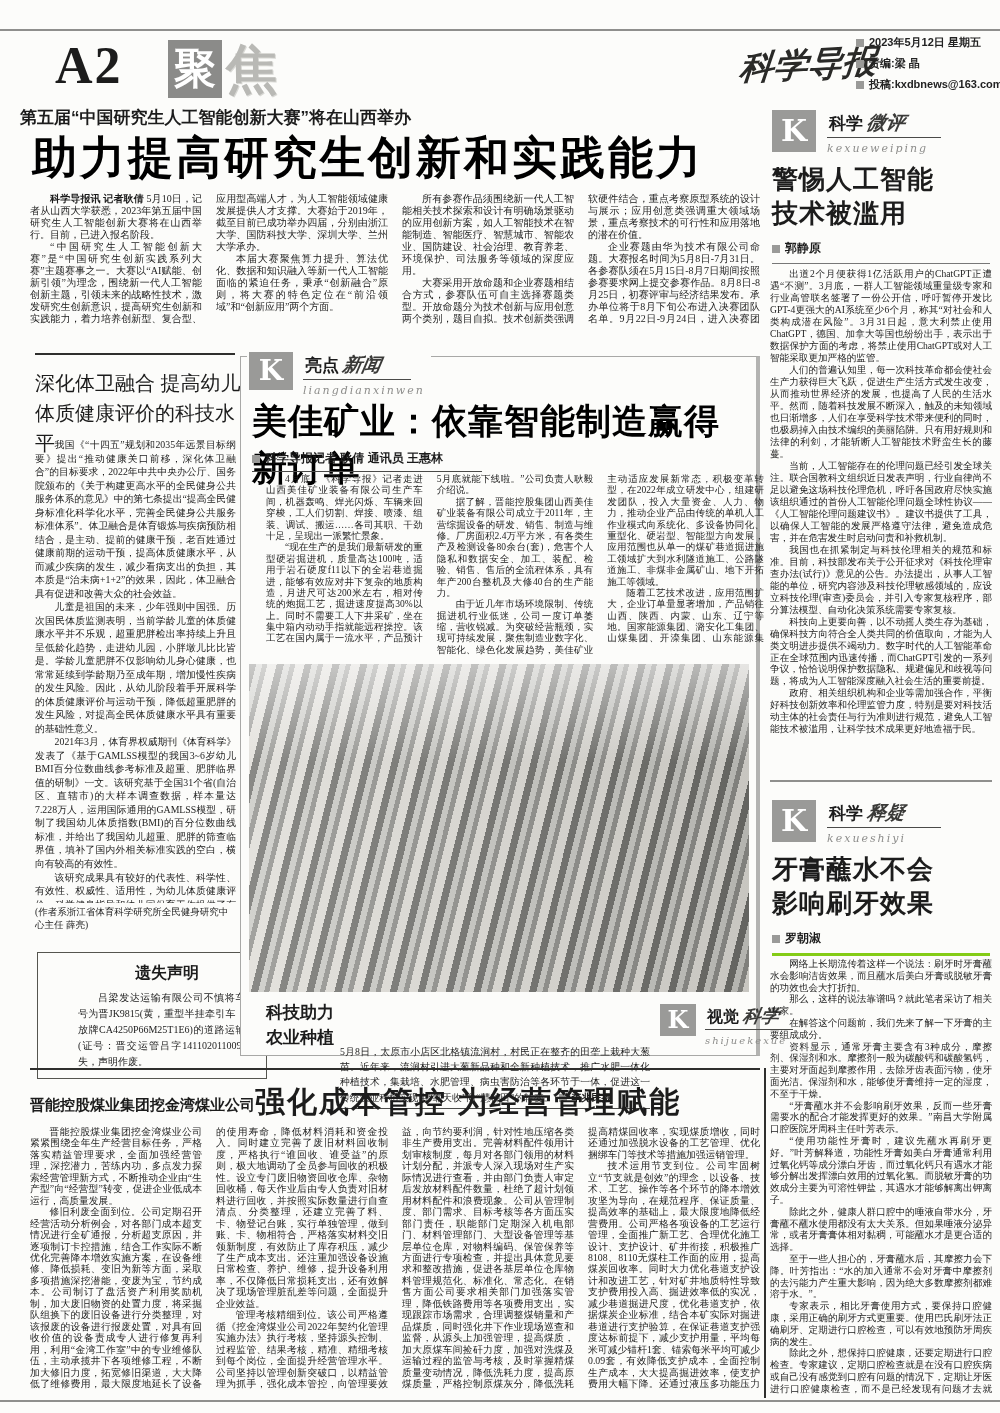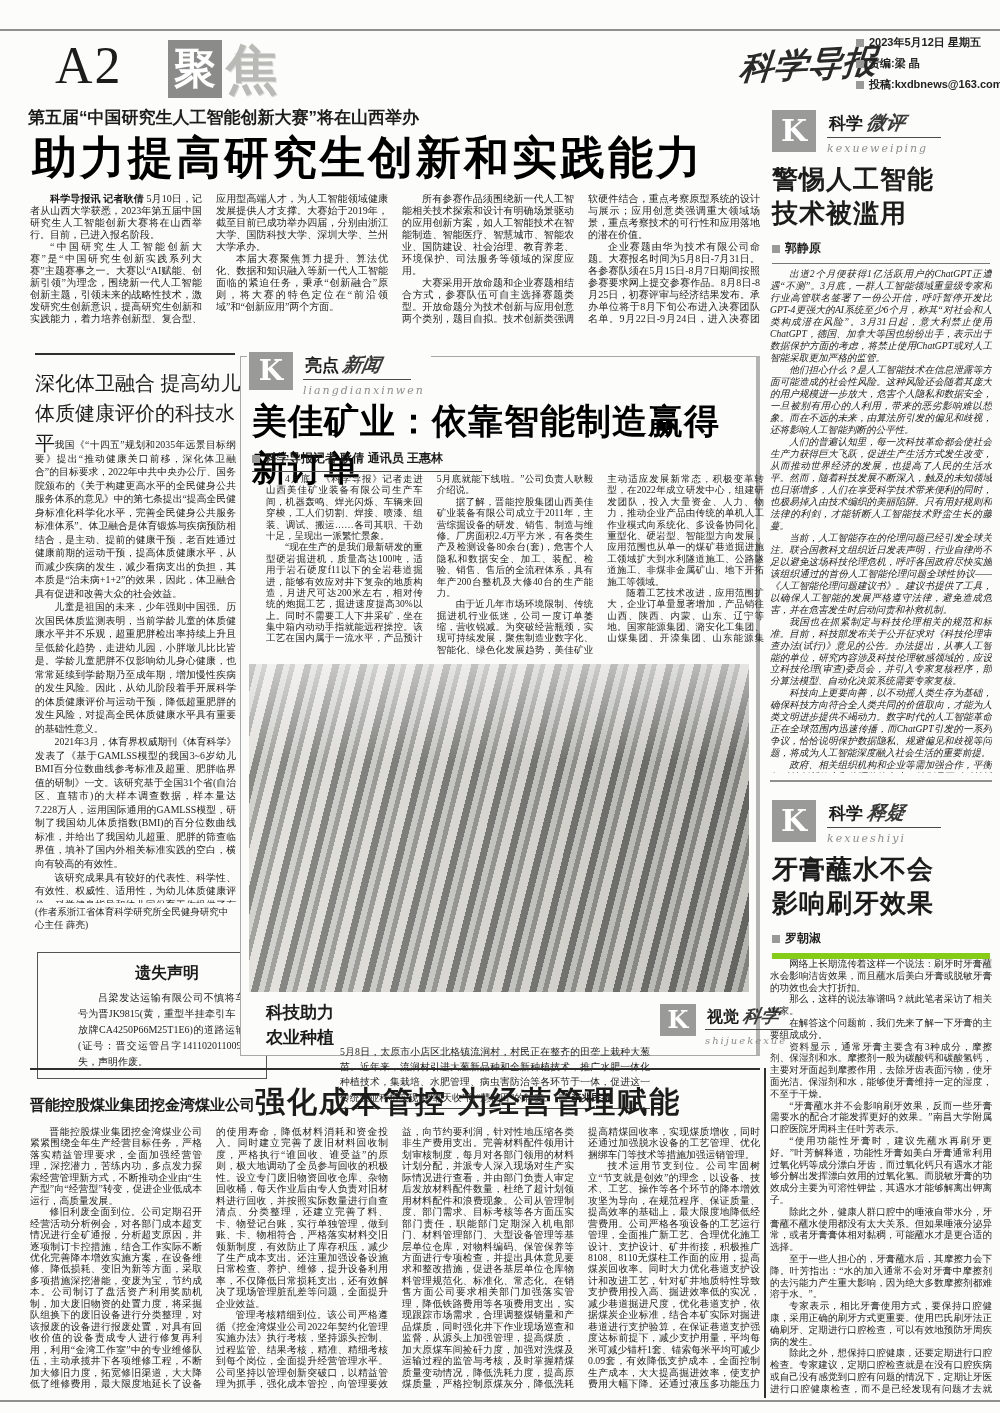--- a/index.html
+++ b/index.html
@@ -3,21 +3,21 @@
 <meta charset="utf-8">
 <style>
   html,body{margin:0;padding:0;background:#e8e8e6;}
   #page{position:relative;width:1000px;height:1413px;margin:0 auto;background:#fcfcfa;
         font-family:"Liberation Serif",serif;color:#1c1c1c;overflow:hidden;}
   .abs{position:absolute;}
   .rule{background:#8f8f8d;}
   .darkrule{background:#2f2f2d;}
 
   
-  .page-no{font-family:"Liberation Serif",serif;font-weight:normal;font-size:52px;letter-spacing:2px;}
+  .page-no{font-family:"Liberation Serif",serif;font-weight:bold;font-size:52px;letter-spacing:2px;}
   .sec-box{display:inline-block;width:54px;height:58px;background:#8b8b89;color:#fff;
            font-family:"Liberation Sans",sans-serif;font-weight:900;font-size:42px;line-height:58px;
            text-align:center;vertical-align:top;}
   .sec-char2{display:inline-block;margin-left:4px;color:#b9b9b5;font-family:"Liberation Sans",sans-serif;
            font-weight:900;font-size:52px;line-height:58px;text-shadow:1px 1px 0 #d8d8d4;}
   .masthead{font-family:"DejaVu Serif",serif;font-style:italic;font-weight:bold;font-size:34px;
            transform:skewX(-8deg) rotate(-3deg);color:#2a2a28;}
   .hinfo{font-family:"Liberation Sans",sans-serif;font-size:11px;font-weight:bold;color:#222;
          line-height:21px;white-space:nowrap;}
   .sq{display:inline-block;width:8px;height:8px;background:#9a9a98;margin-right:5px;vertical-align:middle;}
@@ -33,21 +33,21 @@
   .side-headline{font-family:"Liberation Sans",sans-serif;font-weight:bold;font-size:26px;line-height:34px;letter-spacing:1px;}
 
   
   .body-txt{text-align:justify;overflow:hidden;}
   .body-txt p{margin:0;text-indent:2em;}
   .lead-body{font-size:10px;line-height:1.2;}
   .cols4{column-count:4;column-gap:14px;column-fill:auto;}
   .cols3{column-count:3;column-gap:14px;column-fill:auto;}
   .fit-body{font-size:9.8px;line-height:1.38;}
   .hl-body{font-size:9.5px;line-height:1.2;}
-  .rev-body{font-size:9.6px;line-height:1.25;font-style:italic;}
+  .rev-body{font-size:9.6px;line-height:1.25;}
   .qa-body{font-size:9.6px;line-height:1.23;}
   .bot-body{font-size:9.8px;line-height:1.17;}
   .byline{font-family:"Liberation Sans",sans-serif;font-weight:bold;font-size:12px;}
   .author-note{font-size:9.5px;line-height:1.4;}
 
   
   .k-logo{display:inline-block;background:#9a9a98;color:#fff;text-align:center;
           font-family:"DejaVu Serif",serif;font-weight:bold;vertical-align:top;}
   .brand-bold{font-family:"Liberation Sans",sans-serif;font-weight:900;font-size:17px;}
   .brand-calli{font-family:"DejaVu Serif",serif;font-style:italic;font-weight:bold;font-size:19px;
@@ -85,21 +85,21 @@
   <div class="abs" style="left:168px;top:40px;">
     <span class="sec-box">聚</span><span class="sec-char2">焦</span>
   </div>
   <div class="abs masthead" style="left:740px;top:42px;">科学导报</div>
   <div class="abs hinfo" style="left:856px;top:32px;">
     <div><span class="sq"></span><span>2023年5月12日 星期五</span></div>
     <div><span class="sq"></span><span>责编:梁 晶</span></div>
     <div><span class="sq"></span><span>投稿:kxdbnews@163.com</span></div>
   </div>
 
-  <div class="abs kicker" style="left:28px;top:106px;">第五届“中国研究生人工智能创新大赛”将在山西举办</div>
+  <div class="abs kicker" style="left:20px;top:106px;">第五届“中国研究生人工智能创新大赛”将在山西举办</div>
   <div class="abs lead-headline" style="left:32px;top:128px;">助力提高研究生创新和实践能力</div>
   <div class="abs body-txt lead-body cols4" style="left:30px;top:193px;width:730px;height:140px;">
     <p><b>科学导报讯 记者耿倩 </b><span>5月10日，记者从山西大学获悉，2023年第五届中国研究生人工智能创新大赛将在山西举行。目前，已进入报名阶段。</span></p>
     <p>“中国研究生人工智能创新大赛”是“中国研究生创新实践系列大赛”主题赛事之一。大赛以“AI赋能、创新引领”为理念，围绕新一代人工智能创新主题，引领未来的战略性技术，激发研究生创新意识，提高研究生创新和实践能力，着力培养创新型、复合型、应用型高端人才，为人工智能领域健康发展提供人才支撑。大赛始于2019年，截至目前已成功举办四届，分别由浙江大学、国防科技大学、深圳大学、兰州大学承办。</p>
     <p>本届大赛聚焦算力提升、算法优化、数据和知识融入等新一代人工智能面临的紧迫任务，秉承“创新融合”原则，将大赛的特色定位在“前沿领域”和“创新应用”两个方面。</p>
     <p>所有参赛作品须围绕新一代人工智能相关技术探索和设计有明确场景驱动的应用创新方案，如人工智能技术在智能制造、智能医疗、智慧城市、智能农业、国防建设、社会治理、教育养老、环境保护、司法服务等领域的深度应用。</p>
     <p>大赛采用开放命题和企业赛题相结合方式，参赛队伍可自主选择赛题类型。开放命题分为技术创新与应用创意两个类别，题目自拟。技术创新类强调软硬件结合，重点考察原型系统的设计与展示；应用创意类强调重大领域场景，重点考察技术的可行性和应用落地的潜在价值。</p>
     <p>企业赛题由华为技术有限公司命题。大赛报名时间为5月8日-7月31日。各参赛队须在5月15日-8月7日期间按照参赛要求网上提交参赛作品。8月8日-8月25日，初赛评审与经济结果发布。承办单位将于8月下旬公布进入决赛团队名单。9月22日-9月24日，进入决赛团队将接受大赛组委会聘请的国内外知名专家进行现场评审。</p>
 
   </div>
@@ -179,21 +179,20 @@
   </div>
   <div class="abs side-headline" style="left:772px;top:162px;">
     <div>警惕人工智能</div>
     <div>技术被滥用</div>
   </div>
   <div class="abs byline" style="left:772px;top:240px;width:218px;border-bottom:1px solid #777;padding-bottom:6px;">
     <span class="sq"></span><span>郭静原</span>
   </div>
   <div class="abs body-txt rev-body" style="left:770px;top:268px;width:222px;height:505px;">
     <p>出道2个月便获得1亿活跃用户的ChatGPT正遭遇“不测”。3月底，一群人工智能领域重量级专家和行业高管联名签署了一份公开信，呼吁暂停开发比GPT-4更强大的AI系统至少6个月，称其“对社会和人类构成潜在风险”。3月31日起，意大利禁止使用ChatGPT，德国、加拿大等国也纷纷出手，表示出于数据保护方面的考虑，将禁止使用ChatGPT或对人工智能采取更加严格的监管。</p>
-    <p>他们担心什么？是人工智能技术在信息泄露等方面可能造成的社会性风险。这种风险还会随着其庞大的用户规模进一步放大，危害个人隐私和数据安全，一旦被别有用心的人利用，带来的恶劣影响难以想象。而在不远的未来，由算法所引发的偏见和歧视，还将影响人工智能判断的公平性。</p>
     <p>人们的普遍认知里，每一次科技革命都会使社会生产力获得巨大飞跃，促进生产生活方式发生改变，从而推动世界经济的发展，也提高了人民的生活水平。然而，随着科技发展不断深入，触及的未知领域也日渐增多，人们在享受科学技术带来便利的同时，也极易掉入由技术编织的美丽陷阱。只有用好规则和法律的利剑，才能斩断人工智能技术野蛮生长的藤蔓。</p>
     <p>当前，人工智能存在的伦理问题已经引发全球关注。联合国教科文组织近日发表声明，行业自律尚不足以避免这场科技伦理危机，呼吁各国政府尽快实施该组织通过的首份人工智能伦理问题全球性协议——《人工智能伦理问题建议书》。建议书提供了工具，以确保人工智能的发展严格遵守法律，避免造成危害，并在危害发生时启动问责和补救机制。</p>
     <p>我国也在抓紧制定与科技伦理相关的规范和标准。目前，科技部发布关于公开征求对《科技伦理审查办法(试行)》意见的公告。办法提出，从事人工智能的单位，研究内容涉及科技伦理敏感领域的，应设立科技伦理(审查)委员会，并引入专家复核程序，部分算法模型、自动化决策系统需要专家复核。</p>
     <p>科技向上更要向善，以不动摇人类生存为基础，确保科技方向符合全人类共同的价值取向，才能为人类文明进步提供不竭动力。数字时代的人工智能革命正在全球范围内迅速传播，而ChatGPT引发的一系列争议，恰恰说明保护数据隐私、规避偏见和歧视等问题，将成为人工智能深度融入社会生活的重要前提。</p>
     <p>政府、相关组织机构和企业等需加强合作，平衡好科技创新效率和伦理监管力度，特别是要对科技活动主体的社会责任与行为准则进行规范，避免人工智能技术被滥用，让科学技术成果更好地造福于民。</p>
   </div>
   <div class="abs rule" style="left:770px;top:780px;width:222px;height:1.5px;"></div>
 
   <div class="abs" style="left:772px;top:800px;">
     <span class="k-logo" style="width:44px;height:42px;font-size:30px;line-height:42px;">K</span>
@@ -202,21 +201,21 @@
         <span class="brand-bold">科学</span>
         <span class="brand-calli">释疑</span>
       </span><br>
       <span class="pinyin">kexueshiyi</span>
     </span>
   </div>
   <div class="abs side-headline" style="left:772px;top:852px;">
     <div>牙膏蘸水不会</div>
     <div>影响刷牙效果</div>
   </div>
-  <div class="abs byline" style="left:772px;top:930px;width:218px;border-bottom:6px solid #84cc16;padding-bottom:6px;">
+  <div class="abs byline" style="left:772px;top:930px;width:218px;border-bottom:3px solid #84cc16;padding-bottom:6px;">
     <span class="sq"></span><span>罗朝淑</span>
   </div>
   <div class="abs body-txt qa-body" style="left:770px;top:958px;width:222px;height:436px;">
     <p>网络上长期流传着这样一个说法：刷牙时牙膏蘸水会影响洁齿效果，而且蘸水后美白牙膏或脱敏牙膏的功效也会大打折扣。</p>
     <p>那么，这样的说法靠谱吗？就此笔者采访了相关专家。</p>
     <p>在解答这个问题前，我们先来了解一下牙膏的主要组成成分。</p>
     <p>资料显示，通常牙膏主要含有3种成分，摩擦剂、保湿剂和水。摩擦剂一般为碳酸钙和碳酸氢钙，主要对牙面起到摩擦作用，去除牙齿表面污物，使牙面光洁。保湿剂和水，能够使牙膏维持一定的湿度，不至于干燥。</p>
     <p>“牙膏蘸水并不会影响刷牙效果，反而一些牙膏需要水的配合才能发挥更好的效果。”南昌大学附属口腔医院牙周科主任叶芳表示。</p>
     <p>“使用功能性牙膏时，建议先蘸水再刷牙更好。”叶芳解释道，功能性牙膏如美白牙膏通常利用过氧化钙等成分漂白牙齿，而过氧化钙只有遇水才能够分解出发挥漂白效用的过氧化氢。而脱敏牙膏的功效成分主要为可溶性钾盐，其遇水才能够解离出钾离子。</p>
     <p>除此之外，健康人群口腔中的唾液自带水分，牙膏蘸不蘸水使用都没有太大关系。但如果唾液分泌异常，或者牙膏膏体相对黏稠，可能蘸水才是更合适的选择。</p>

